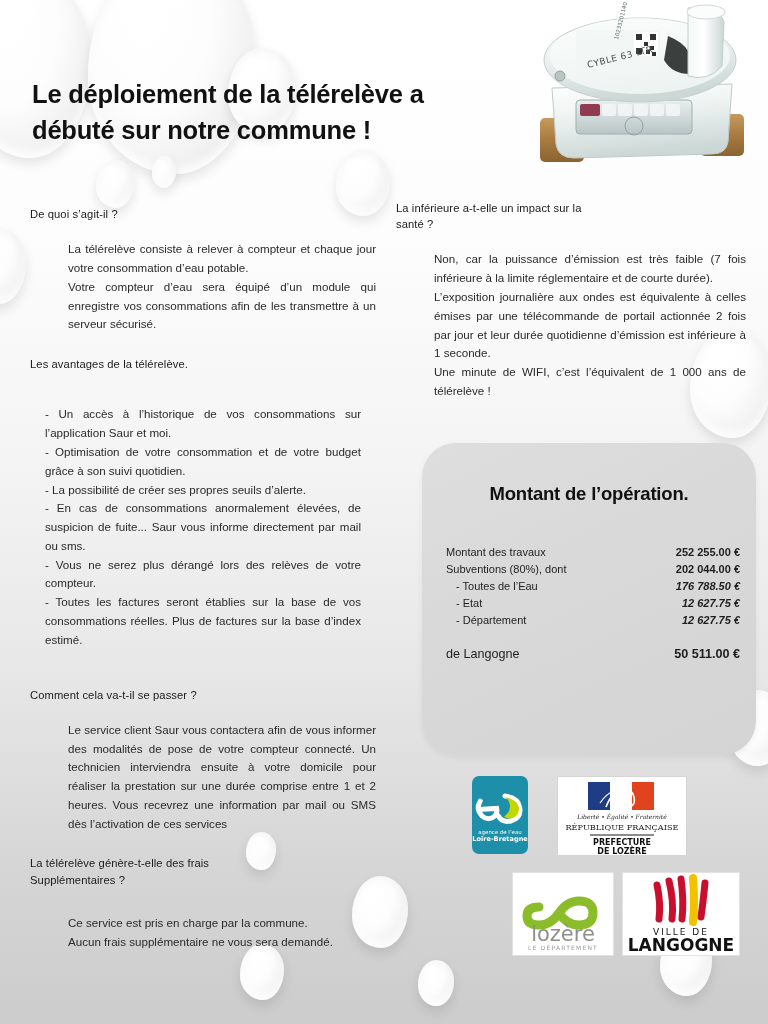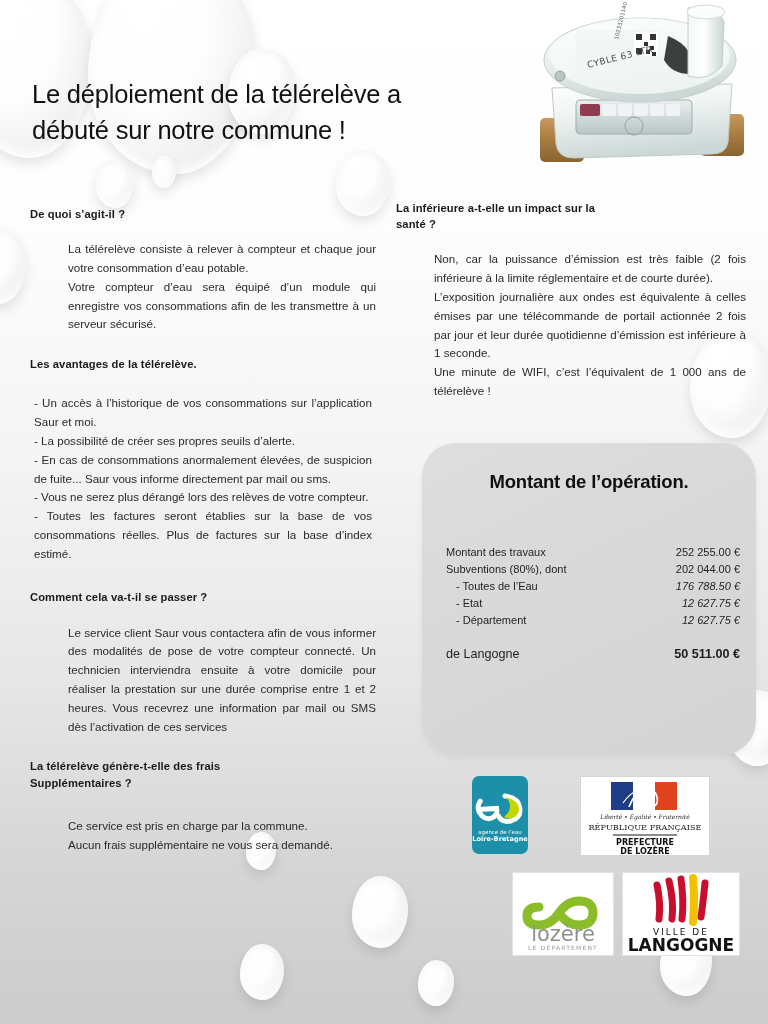--- a/index.html
+++ b/index.html
@@ -33,95 +33,95 @@
   .drop::after{
     content:"";position:absolute;
     left:18%;top:12%;width:40%;height:26%;
     border-radius:50%;
     background:linear-gradient(180deg,rgba(255,255,255,0.95),rgba(255,255,255,0));
   }
 
   
   .title{
     position:absolute;left:32px;top:36px;width:480px;
-    font-size:25.5px;font-weight:normal;line-height:1.42;
+    font-size:25.5px;font-weight:bold;line-height:1.42;
     letter-spacing:-0.2px;color:#111;margin-top:40px;
   }
 
   
   .meter-photo{
     position:absolute;left:522px;top:2px;width:242px;height:178px;
   }
   .meter-svg{width:100%;height:100%;display:block;}
 
   
   .col{position:absolute;}
   .col-left{left:30px;top:206px;width:346px;}
   .col-right{left:396px;top:200px;width:350px;}
 
   h2.sec{
     margin:0 0 4px 0;
-    font-size:11.2px;font-weight:bold;color:#1a1a1a;
+    font-size:11.2px;font-weight:normal;color:#1a1a1a;
     line-height:1.45;letter-spacing:0.1px;
   }
   .body-txt{
     margin:0;
     font-size:11.6px;line-height:1.62;color:#2a2a2a;
     text-align:justify;
   }
   .indent{margin-left:38px;}
   .gap-s{height:14px;}
   .gap-m{height:22px;}
-  .bullets{margin:4px;padding:0;list-style:none;}
+  .bullets{margin:15px;padding:0;list-style:none;}
   .bullets li{
     font-size:11.6px;line-height:1.62;color:#2a2a2a;
     text-align:justify;margin:0;
   }
 
   
   .amount-panel{
     position:absolute;left:422px;top:443px;width:334px;height:312px;
     background:linear-gradient(155deg,#dedede 0%,#d9d9d9 40%,#d4d4d4 100%);
     border-radius:34px;
     box-shadow:0 2px 6px rgba(0,0,0,0.06);
   }
   .amount-title{
-    margin:4px;padding:24px 0 0 0;
+    margin:16px;padding:24px 0 0 0;
     text-align:center;
     font-size:18.5px;font-weight:bold;color:#101010;
     letter-spacing:-0.2px;
   }
   .amount-table{
     position:absolute;left:24px;right:16px;top:100px;
     border-collapse:collapse;width:calc(100% - 40px);
   }
   .amount-table td{
     font-size:11px;color:#1e1e1e;
     padding:2.5px 0;vertical-align:baseline;
   }
   .amount-table td.val{text-align:right;white-space:nowrap;}
-  .row-bold td{font-weight:normal;}
+  .row-bold td{font-weight:bold;}
   .row-bold td.lbl{font-weight:normal;}
-  .row-ital td.val{font-style:italic;font-weight:normal;}
+  .row-ital td.val{font-style:italic;font-weight:bold;}
   .sub td.lbl{padding-left:10px;}
   .spacer td{height:16px;padding:0;}
   .part td{font-size:12.6px;}
   .part-val td.val{font-weight:bold;}
 
   
   .logos{position:absolute;left:464px;top:776px;width:290px;height:200px;}
   .logo{position:absolute;background:#fff;}
 
   .logo-agence{
     left:8px;top:0px;width:56px;height:78px;
     background:#1e8fa8;border-radius:7px;
     overflow:hidden;
   }
   .logo-prefecture{
-    left:116px;top:0px;width:128px;height:78px;
+    left:93px;top:0px;width:128px;height:78px;
     border:1px solid #d5d5d5;
   }
   .logo-lozere{
     left:48px;top:96px;width:100px;height:82px;
     border:1px solid #e2e2e2;
   }
   .logo-langogne{
     left:158px;top:96px;width:116px;height:82px;
     border:1px solid #e2e2e2;
   }
@@ -225,20 +225,21 @@
     <h2 class="sec">De quoi s’agit-il ?</h2>
     <div class="gap-s"></div>
     <p class="body-txt indent">La télérelève consiste à relever à compteur et chaque jour votre consommation d’eau potable.</p>
     <p class="body-txt indent">Votre compteur d’eau sera équipé d’un module qui enregistre vos consommations afin de les transmettre à un serveur sécurisé.</p>
 
     <div class="gap-m"></div>
     <h2 class="sec">Les avantages de la télérelève.</h2>
     <div class="gap-s"></div>
     <ul class="bullets indent">
       <li>- Un accès à l’historique de vos consommations sur l’application Saur et moi.</li>
+      <li>- Optimisation de votre consommation et de votre budget grâce à son suivi quotidien.</li>
       <li>- La possibilité de créer ses propres seuils d’alerte.</li>
       <li>- En cas de consommations anormalement élevées, de suspicion de fuite... Saur vous informe directement par mail ou sms.</li>
       <li>- Vous ne serez plus dérangé lors des relèves de votre compteur.</li>
       <li> - Toutes les factures seront établies sur la base de vos consommations réelles. Plus de factures sur la base d’index estimé.</li>
     </ul>
 
     <div class="gap-m"></div>
     <h2 class="sec">Comment cela va-t-il se passer ?</h2>
     <div class="gap-s"></div>
     <p class="body-txt indent">Le service client Saur vous contactera afin de vous informer des modalités de pose de votre compteur connecté. Un technicien interviendra ensuite à votre domicile pour réaliser la prestation sur une durée comprise entre 1 et 2 heures. Vous recevrez une information par mail ou SMS dès l’activation de ces services</p>
@@ -252,21 +253,21 @@
     <p class="body-txt indent">Ce service est pris en charge par la commune.</p>
     <p class="body-txt indent">Aucun frais supplémentaire ne vous sera demandé.</p>
   </div>
 
   <div class="col col-right">
     <h2 class="sec">
       <span>La inférieure a-t-elle un impact sur la</span><br>
       <span>santé ?</span>
     </h2>
     <div class="gap-s"></div>
-    <p class="body-txt indent">Non, car la puissance d’émission est très faible (2 fois inférieure à la limite réglementaire et de courte durée).</p>
+    <p class="body-txt indent">Non, car la puissance d’émission est très faible (7 fois inférieure à la limite réglementaire et de courte durée).</p>
     <p class="body-txt indent">L’exposition journalière aux ondes est équivalente à celles émises par une télécommande de portail actionnée 2 fois par jour et leur durée quotidienne d’émission est inférieure à 1 seconde.</p>
     <p class="body-txt indent">Une minute de WIFI, c’est l’équivalent de 1 000 ans de télérelève !</p>
   </div>
 
   <div class="amount-panel">
     <h2 class="amount-title">Montant de l’opération.</h2>
 
     <table class="amount-table">
       <tbody>
         <tr class="row-bold">

